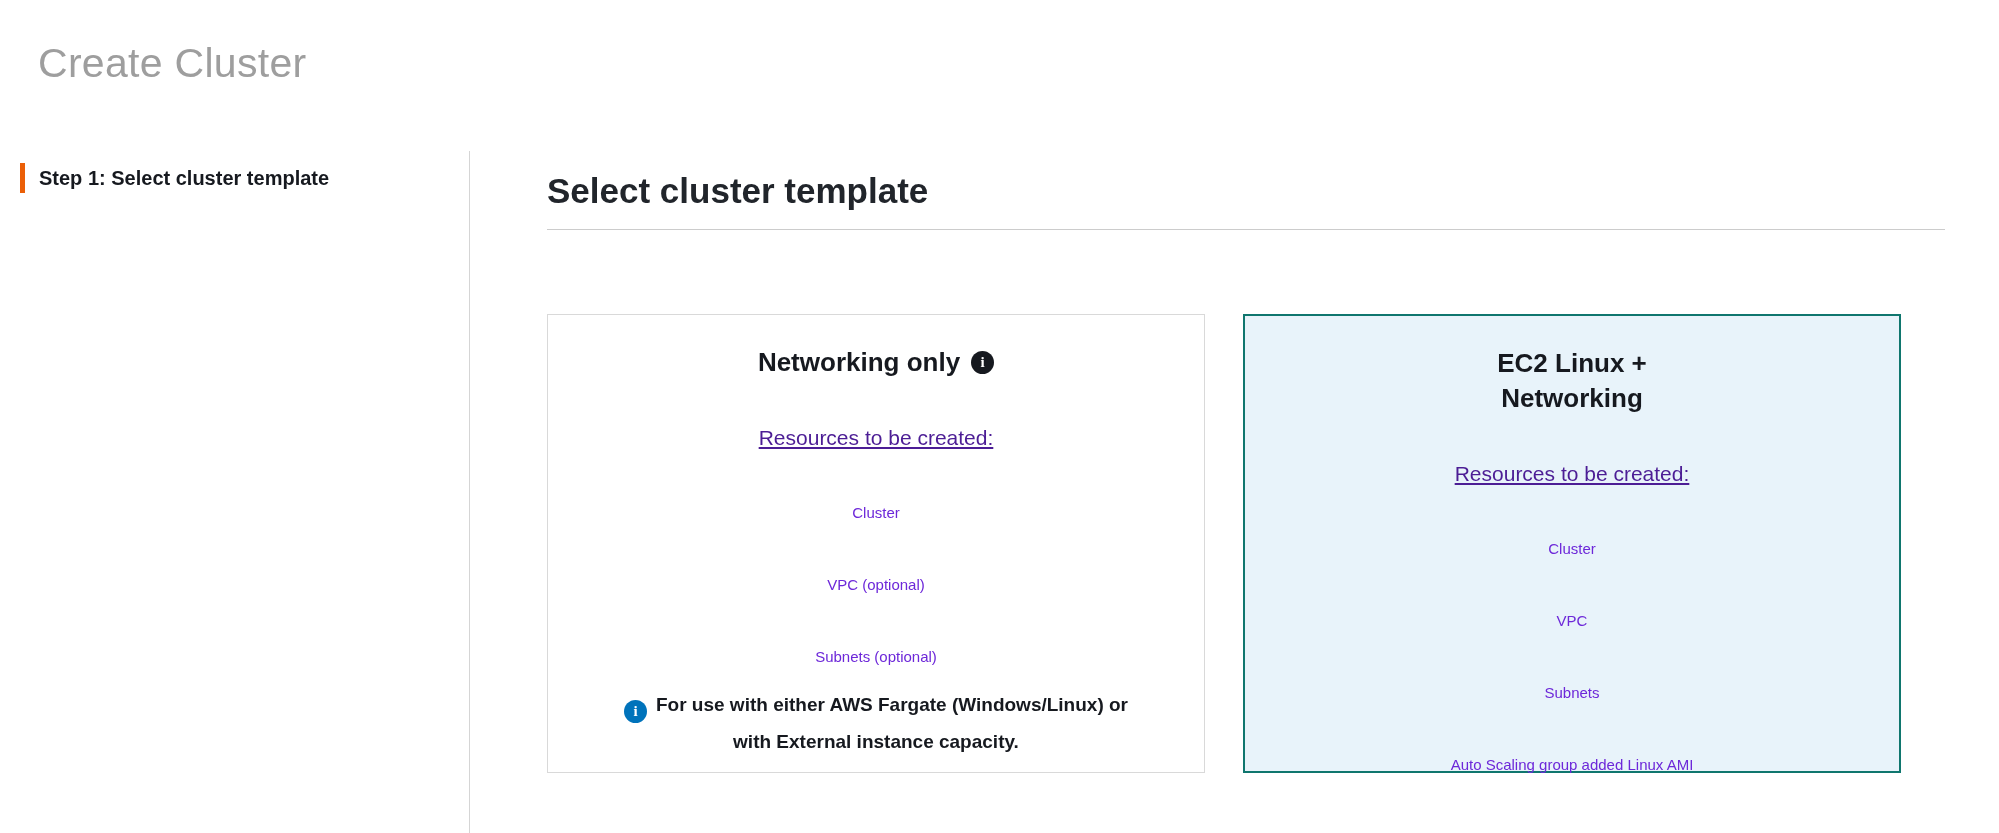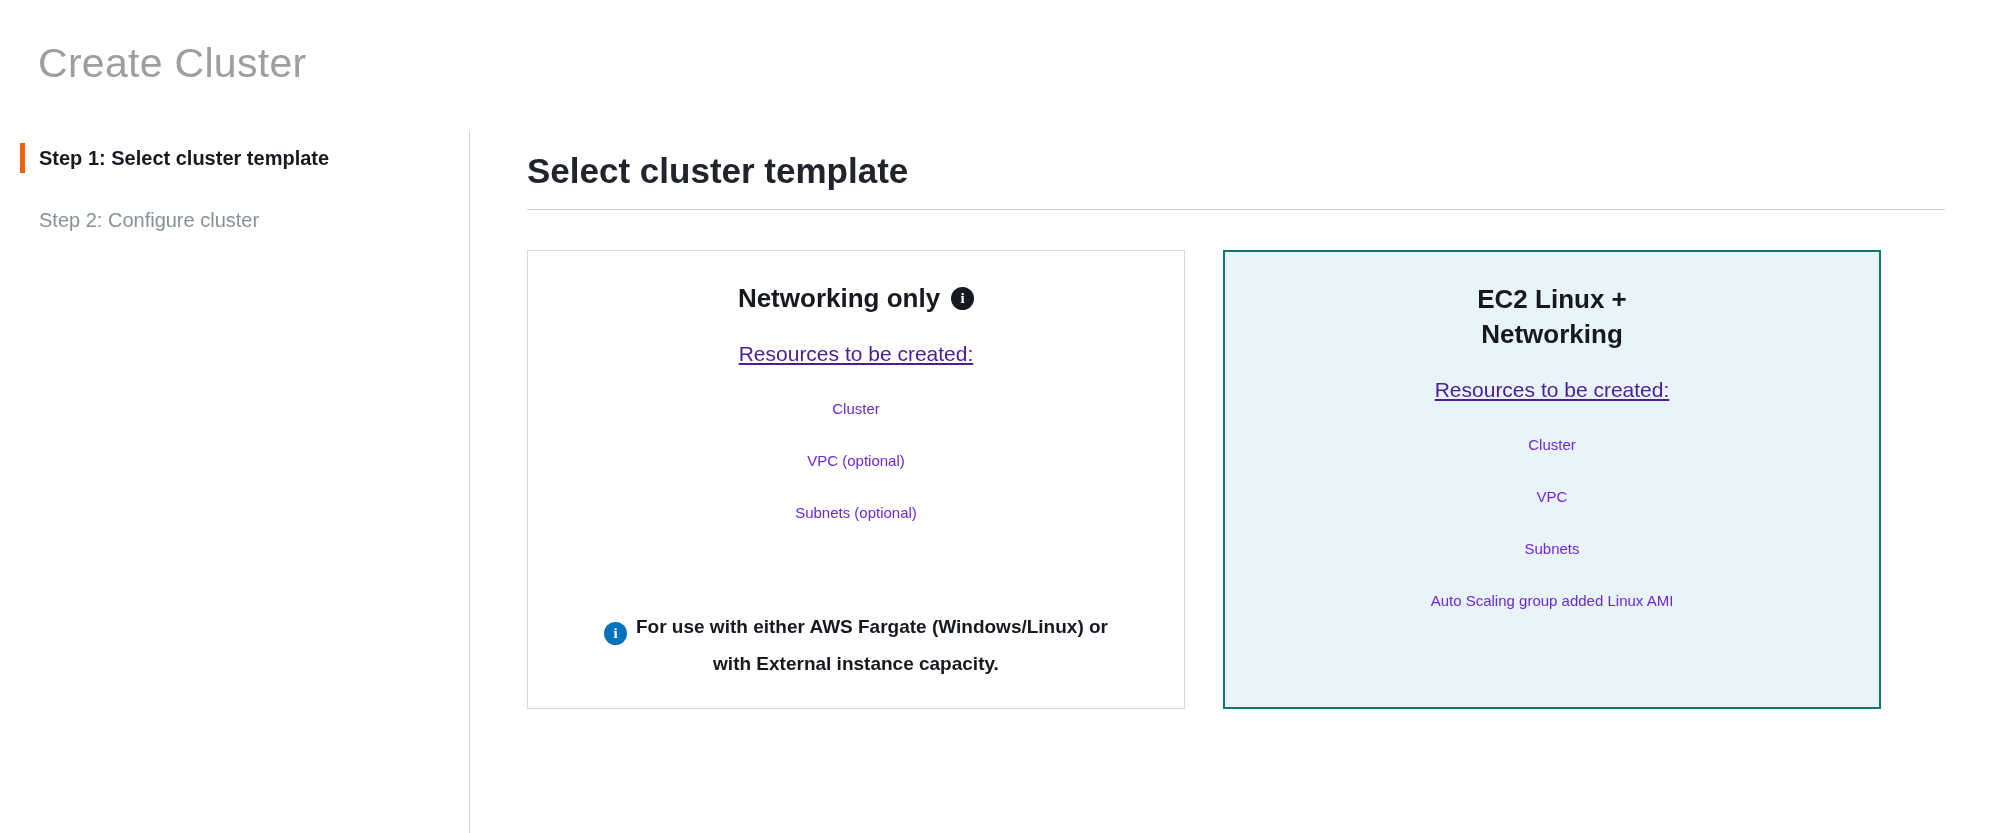--- a/index.html
+++ b/index.html
@@ -1,15 +1,15 @@
 <!DOCTYPE html>
 <html><head>
 <meta charset="utf-8">
 <style>
-  * { margin: 0; padding: 0; box-sizing: border-box; }
+  * { margin: 0; padding: 0; box-sizing: border-box; gap: 20px; }
   html, body { background: #ffffff; }
   body {
     font-family: "Liberation Sans", sans-serif;
     color: #16191f;
     -webkit-font-smoothing: antialiased;
   }
   .page {
     position: relative;
     width: 1999px;
     height: 833px;
@@ -84,20 +84,21 @@
     width: 658px;
     height: 459px;
     border: 1px solid #d9d9d9;
     background: #ffffff;
     display: flex;
     flex-direction: column;
     align-items: center;
     text-align: center;
     padding: 30px 24px 0 24px;
     cursor: pointer;
+    margin-top: 44px;
   }
   .card-selected {
     border: 2px solid #0f766e;
     background: #e8f3fa;
   }
   .card-title-row {
     display: flex;
     align-items: center;
     justify-content: center;
     gap: 11px;
@@ -160,23 +161,20 @@
 
 <div class="page">
 
   <h1 class="page-title">Create Cluster</h1>
 
   <div class="content-row">
 
     <nav class="steps-sidebar">
       <div class="step step-active">
         <span>Step 1: Select cluster template</span>
-      </div>
-      <div class="step">
-        <span>Step 2: Configure cluster</span>
       </div>
     </nav>
 
     <main class="main">
 
       <h2 class="section-title">Select cluster template</h2>
       <hr class="section-divider">
 
       <div class="cards">
 

